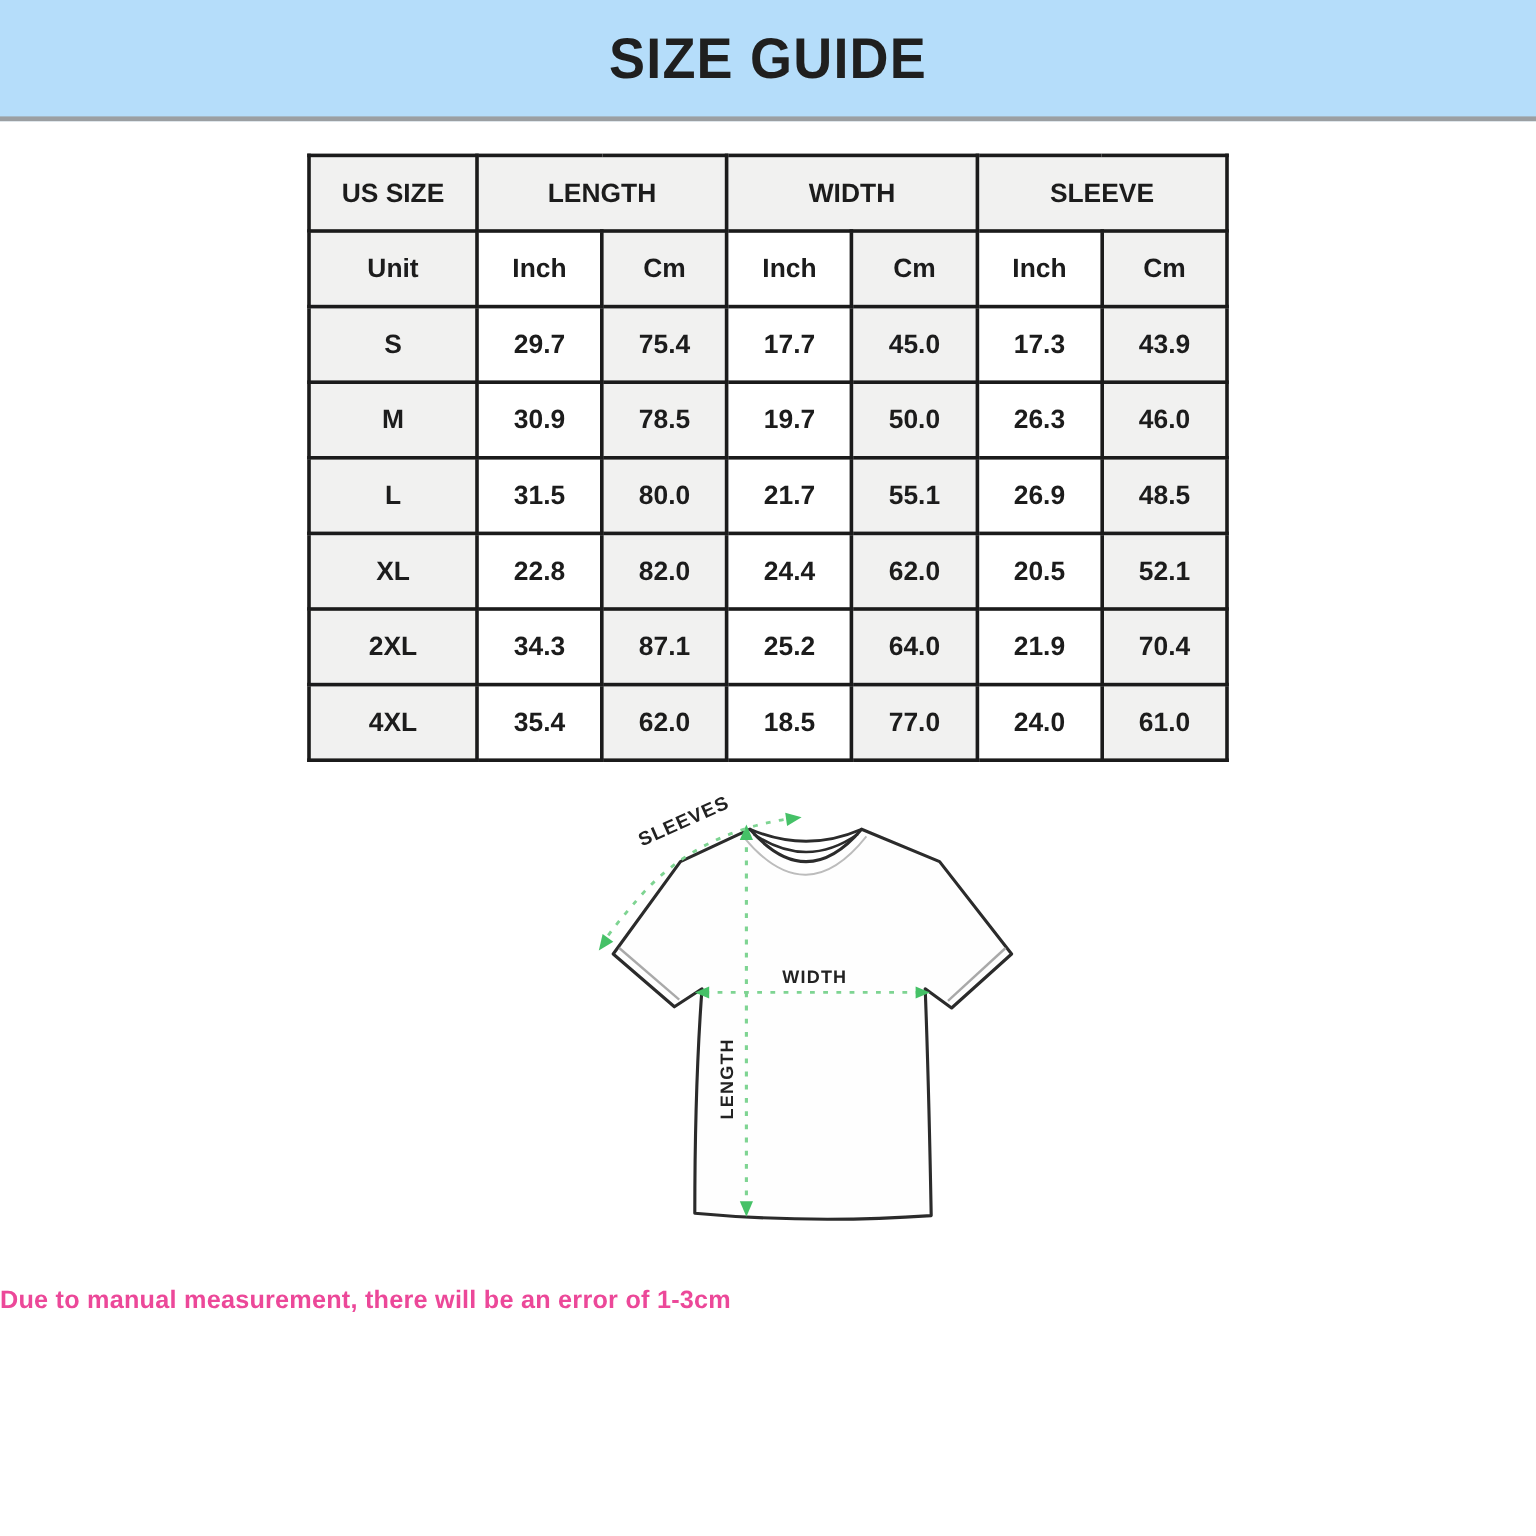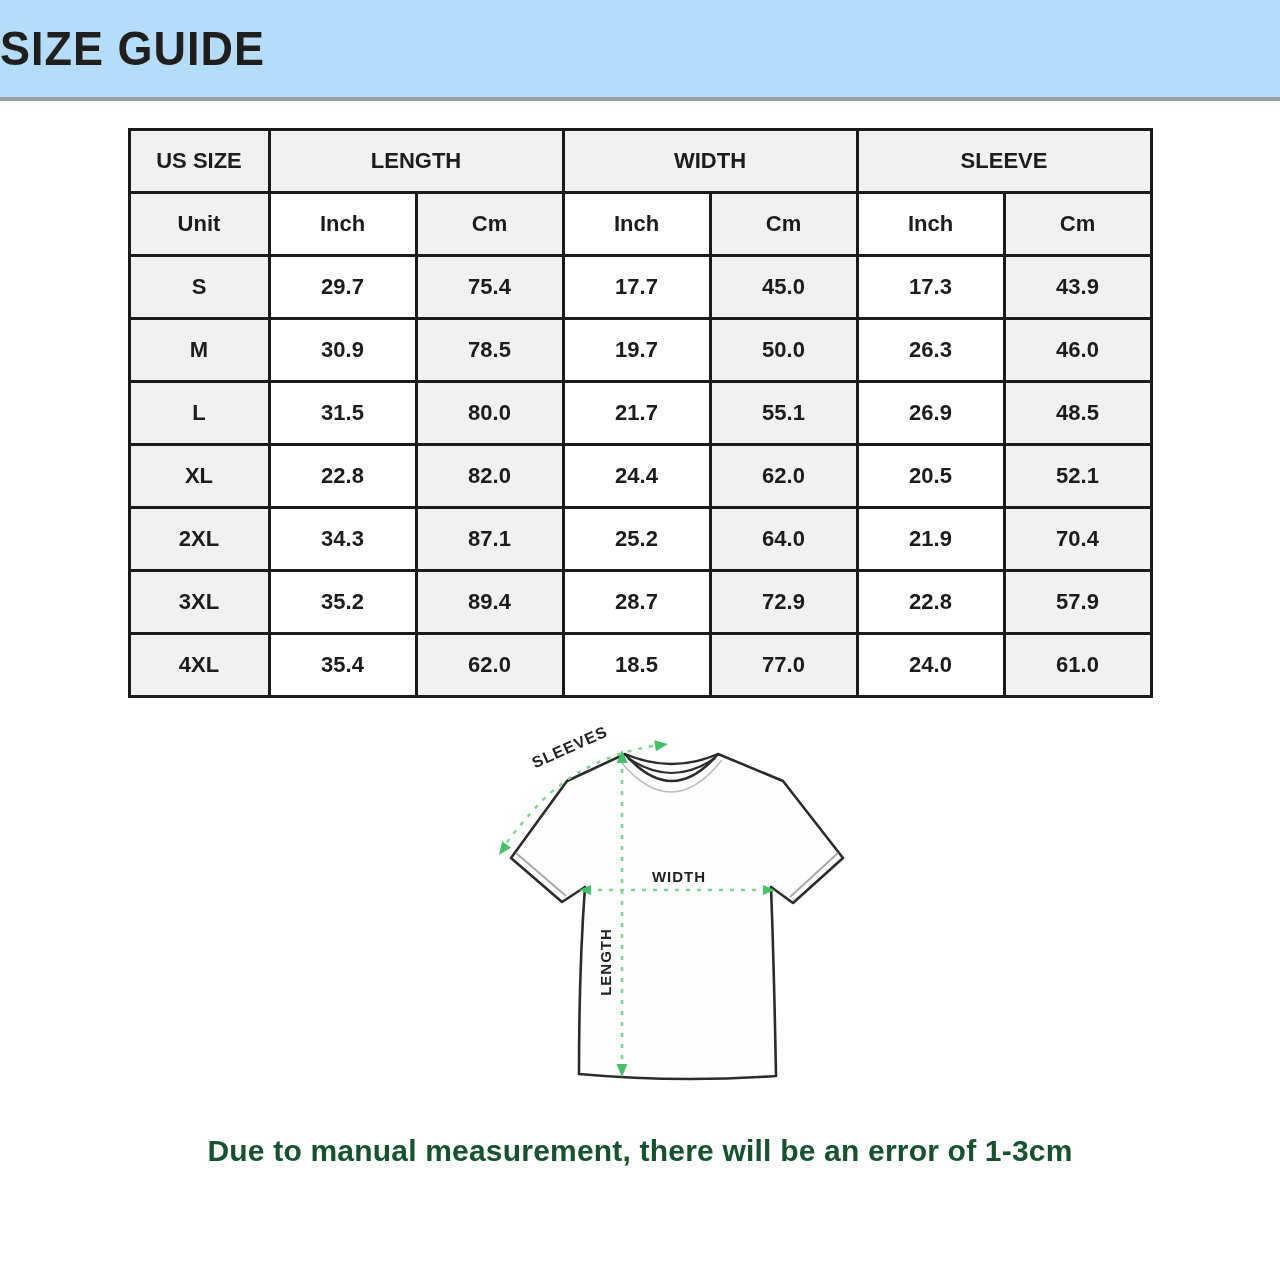--- a/index.html
+++ b/index.html
@@ -8,33 +8,33 @@
     background:#ffffff;
     font-family:"Liberation Sans","DejaVu Sans",sans-serif;
     color:#1c1c1c;
     overflow:hidden;
   }
   
   .banner{
     height:97px;
     background:#b5ddfa;
     border-bottom:4px solid #9b9fa2;
-    display:flex;align-items:center;justify-content:flex-start;
+    display:flex;align-items:center;justify-content:center;
   }
   .banner h1{
     margin:0;
     font-size:45px;
     font-weight:800;
     letter-spacing:1px;
     color:#1f1f1f;
     transform:scaleY(1.06);
   }
   
   .table-wrap{
-    width:1025px;
+    width:768px;
     margin:27px auto 0 auto;
   }
   table.size-chart{
     width:100%;
     border-collapse:collapse;
     table-layout:fixed;
   }
   table.size-chart th,
   table.size-chart td{
     border:3px solid #1b1b1b;
@@ -50,24 +50,24 @@
   table.size-chart .shade{background:#f1f1f0;}
   
   .diagram-wrap{
     width:460px;
     margin:8px auto 0 auto;
     transform:translateX(12px);
   }
   
   .footnote{
     margin-top:4px;
-    text-align:center;
-    font-size:30px;
+    text-align:left;
+    font-size:21px;
     font-weight:bold;
-    color:#14532d;
+    color:#ec4899;
     letter-spacing:0.2px;
   }
 </style>
 </head>
 <body>
 
 <div class="banner">
   <h1>SIZE GUIDE</h1>
 </div>
 
@@ -139,29 +139,20 @@
         <tr>
           <td class="shade">2XL</td>
           <td>34.3</td>
           <td class="shade">87.1</td>
           <td>25.2</td>
           <td class="shade">64.0</td>
           <td>21.9</td>
           <td class="shade">70.4</td>
         </tr>
         <tr>
-          <td class="shade">3XL</td>
-          <td>35.2</td>
-          <td class="shade">89.4</td>
-          <td>28.7</td>
-          <td class="shade">72.9</td>
-          <td>22.8</td>
-          <td class="shade">57.9</td>
-        </tr>
-        <tr>
           <td class="shade">4XL</td>
           <td>35.4</td>
           <td class="shade">62.0</td>
           <td>18.5</td>
           <td class="shade">77.0</td>
           <td>24.0</td>
           <td class="shade">61.0</td>
         </tr>
       </tbody>
   </table>

